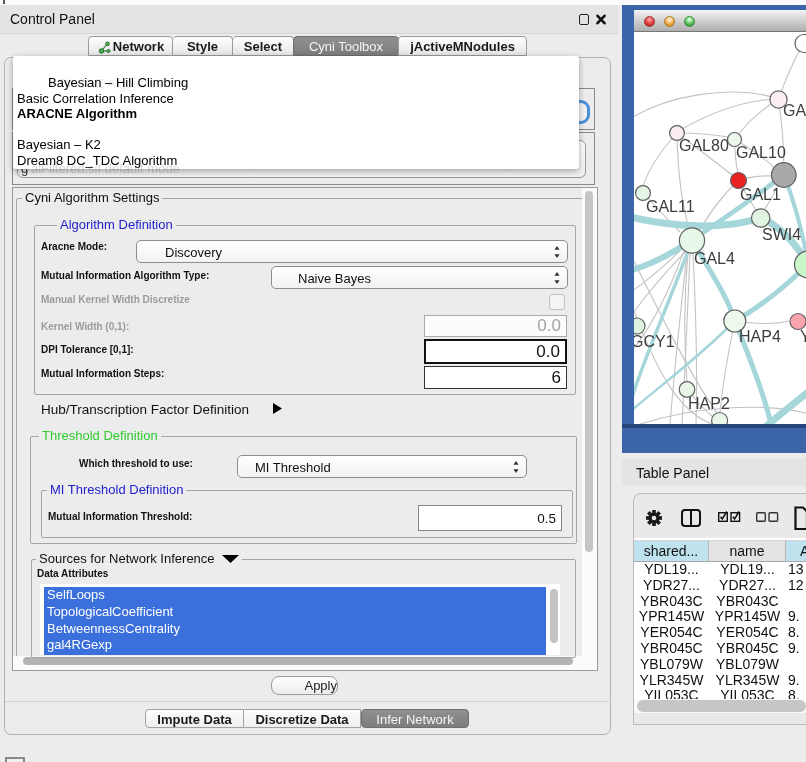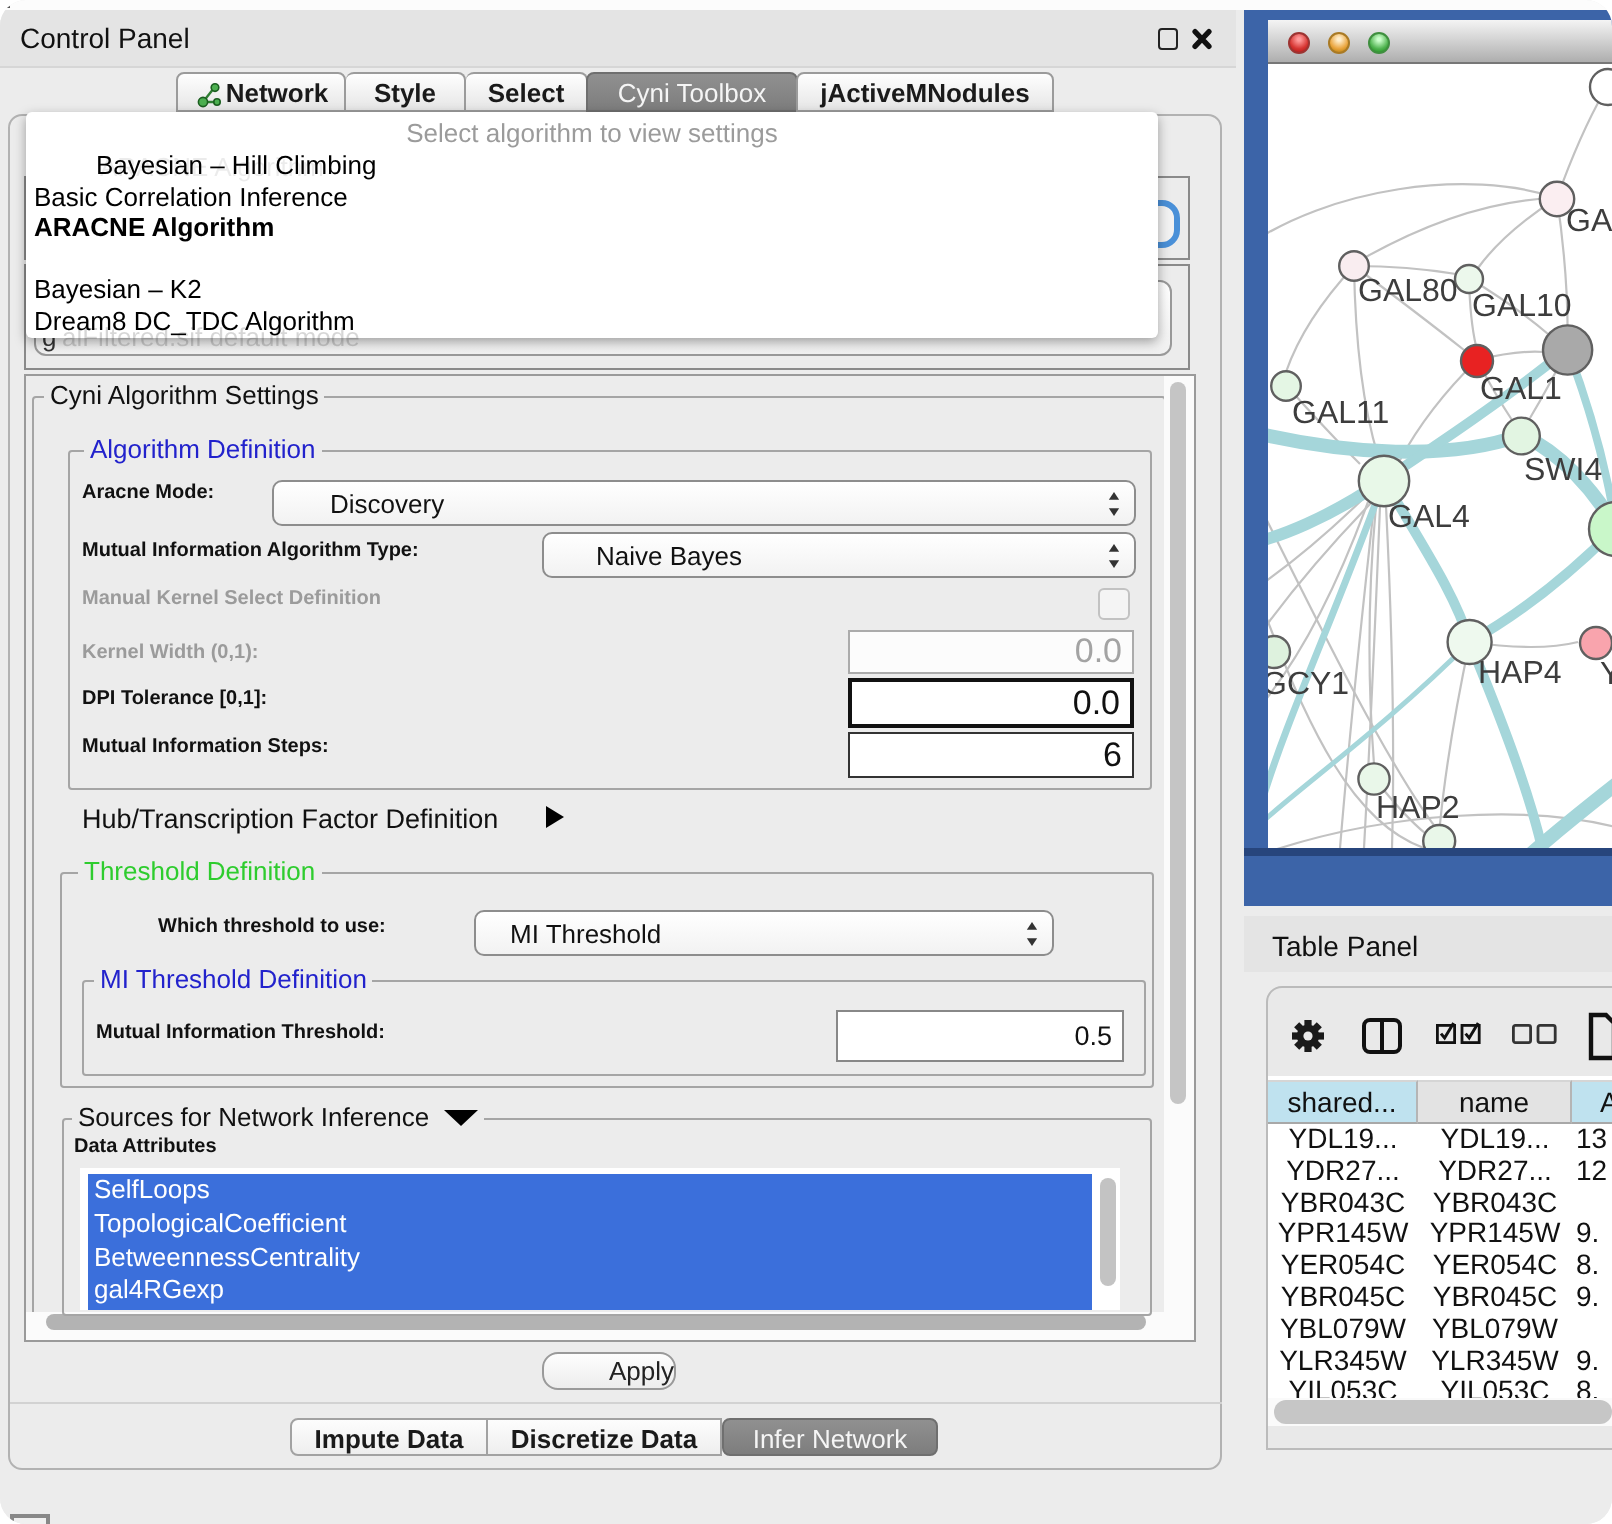--- a/index.html
+++ b/index.html
@@ -1,17 +1,17 @@
 <!DOCTYPE html>
 <html><head>
 <meta charset="utf-8">
 <style>
 html,body{margin:0;padding:0;}
 #root{-webkit-font-smoothing:antialiased;position:relative;width:806px;height:762px;overflow:hidden;background:#ececec;
-  font-family:"Liberation Sans", sans-serif;border-radius:13px;}
+  font-family:"Liberation Sans", sans-serif;}
 .abs{position:absolute;}
 .lbl{font-size:10px;font-weight:bold;color:#111;}
 .grp{position:absolute;border:1px solid #a5a5a5;border-radius:2px;}
 .grp>.gt{position:absolute;top:-8px;background:#ececec;padding:0 3px;font-size:13px;line-height:14px;white-space:nowrap;}
 .combo{position:absolute;background:linear-gradient(#ffffff,#f2f2f2);border:1px solid #8d8d8d;border-radius:5px;font-size:13px;color:#111;}
 .combo .ct{position:absolute;left:24px;top:50%;transform:translateY(-50%);white-space:nowrap;}
 .combo .st{position:absolute;right:7px;top:50%;transform:translateY(-50%);width:6px;height:13px;}
 .fld{position:absolute;background:#fff;font-size:17px;color:#111;text-align:right;}
 .fld span{position:absolute;right:5px;top:50%;transform:translateY(-50%);}
 .toptab{position:absolute;top:36px;height:20px;border:1px solid #9b9b9b;border-radius:4px 4px 0 0;
@@ -65,39 +65,39 @@
  <span class="gt" style="left:5px;color:#111;font-size:13px;">Cyni Algorithm Settings</span>
 </div>
 
 <div class="abs" style="left:582px;top:188px;width:15px;height:468px;background:#fbfbfb;"></div>
 <div class="abs" style="left:585px;top:191px;width:8px;height:361px;background:#c5c5c5;border-radius:4px;"></div>
 
 <div class="abs" style="left:13px;top:656px;width:584px;height:14px;background:#fbfbfb;"></div>
 <div class="abs" style="left:23px;top:657px;width:550px;height:8px;background:#b3b3b3;border-radius:4px;"></div>
 
 <div class="grp" style="left:34px;top:225px;width:540px;height:168px;">
- <span class="gt" style="left:7px;color:#2222cc;text-align:right;">Algorithm Definition</span>
+ <span class="gt" style="left:22px;color:#2222cc;text-align:right;">Algorithm Definition</span>
 </div>
 <div class="lbl abs" style="left:41px;top:241px;">Aracne Mode:</div>
 <div class="combo" style="left:136px;top:240px;width:430px;height:21px;">
       <span class="ct" style="left:28px;">Discovery</span>
  <svg class="st" viewBox="0 0 7 14">
         <path d="M3.5 0 L6.5 4.5 L0.5 4.5 Z" fill="#333"></path>
         <path d="M3.5 14 L6.5 9.5 L0.5 9.5 Z" fill="#333"></path>
       </svg>
 </div>
 <div class="lbl abs" style="left:41px;top:270px;">Mutual Information Algorithm Type:</div>
 <div class="combo" style="left:271px;top:266px;width:295px;height:21px;">
       <span class="ct" style="left:26px;">Naive Bayes</span>
  <svg class="st" viewBox="0 0 7 14">
         <path d="M3.5 0 L6.5 4.5 L0.5 4.5 Z" fill="#333"></path>
         <path d="M3.5 14 L6.5 9.5 L0.5 9.5 Z" fill="#333"></path>
       </svg>
 </div>
-<div class="lbl abs" style="left:41px;top:294px;color:#9b9b9b;">Manual Kernel Select Definition</div>
+<div class="lbl abs" style="left:41px;top:294px;color:#9b9b9b;">Manual Kernel Width Discretize</div>
 <div class="abs" style="left:549px;top:294px;width:14px;height:14px;border:1px solid #c2c2c2;border-radius:3px;background:#f4f4f4;"></div>
 <div class="lbl abs" style="left:41px;top:321px;color:#9b9b9b;">Kernel Width (0,1):</div>
 <div class="fld" style="left:424px;top:315px;width:143px;height:22px;border:1px solid #ababab;background:#fcfcfc;box-sizing:border-box;color:#a3a3a3;">
       <span>0.0</span>
     </div>
 <div class="lbl abs" style="left:41px;top:344px;">DPI Tolerance [0,1]:</div>
 <div class="fld" style="left:424px;top:339px;width:143px;height:25px;border:2px solid #111;box-sizing:border-box;">
       <span>0.0</span>
     </div>
 <div class="lbl abs" style="left:41px;top:368px;">Mutual Information Steps:</div>
@@ -230,21 +230,20 @@
   <text x="60" y="231.5">GAL4</text>
   <text x="-3" y="315">GCY1</text>
   <text x="105" y="309.5">HAP4</text>
   <text x="166" y="310">Y</text>
   <text x="54" y="377">HAP2</text>
  </g>
 </svg>
 </div>
 
 <div class="abs" style="left:13px;top:56px;width:566px;height:113px;background:#fff;border-radius:3px;box-shadow:0 2px 6px rgba(0,0,0,0.35);"></div>
-<div class="abs" style="left:13px;top:59px;width:566px;text-align:center;font-size:13px;color:#9b9b9b;">Select algorithm to view settings</div>
 <div class="abs" style="left:50px;top:76px;font-size:13px;color:rgba(0,0,0,0.08);white-space:nowrap;">ARACNE Algorithm</div>
 <div class="abs" style="left:31px;top:161px;font-size:13px;color:rgba(0,0,0,0.16);white-space:nowrap;">alFiltered.sif default mode</div>
 <div class="ddit" style="top:75px;margin-left:31px;">Bayesian – Hill Climbing</div>
 <div class="ddit" style="top:90.5px;">Basic Correlation Inference</div>
 <div class="ddit" style="top:106px;font-weight:bold;">ARACNE Algorithm</div>
 <div class="ddit" style="top:137px;">Bayesian – K2</div>
 <div class="ddit" style="top:153px;">Dream8 DC_TDC Algorithm</div>
 
 <div class="abs" style="left:622px;top:453px;width:184px;height:309px;background:#ececec;"></div>
 <div class="abs" style="left:622px;top:458px;width:184px;height:28px;background:#e4e4e4;"></div>

